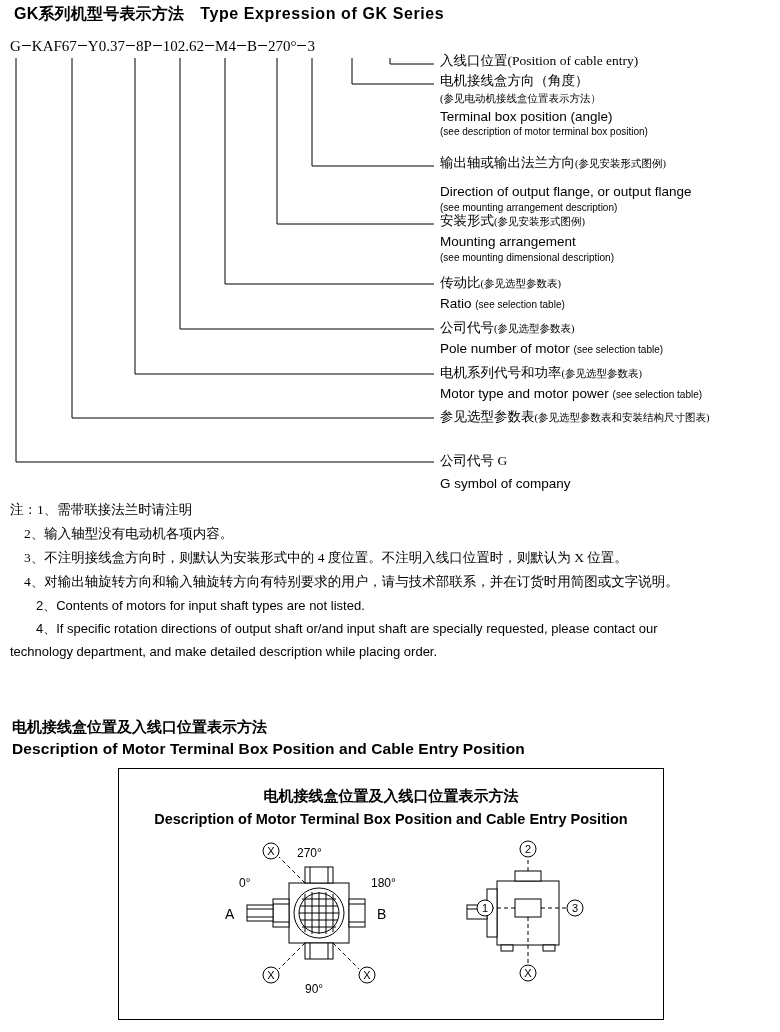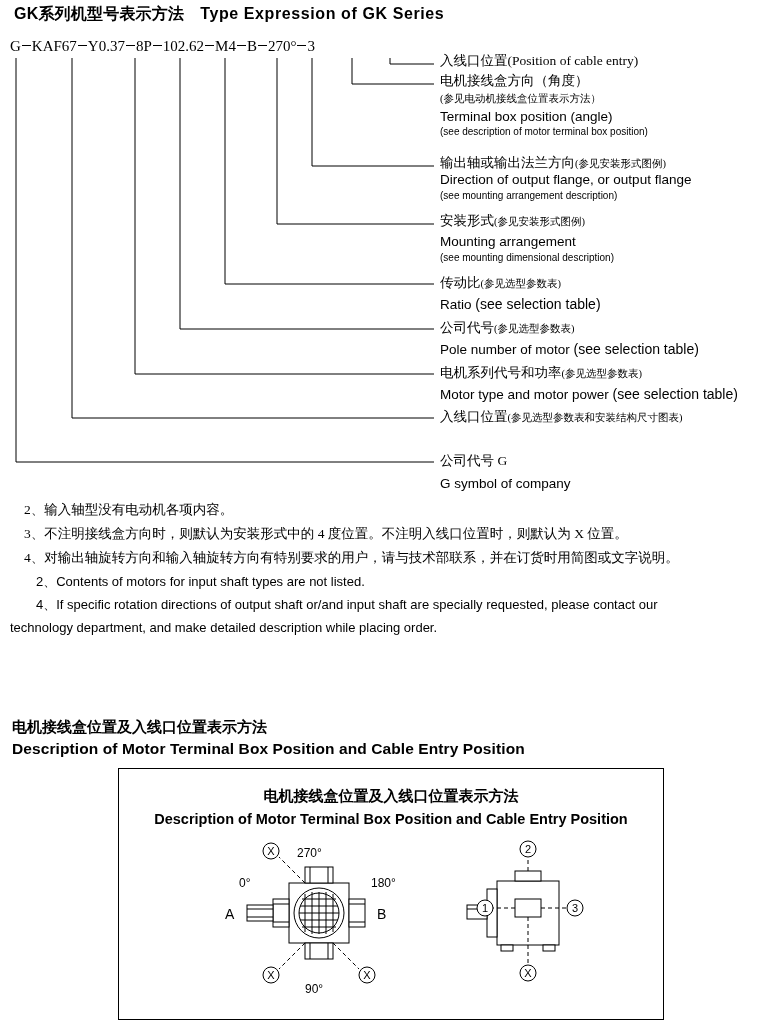--- a/index.html
+++ b/index.html
@@ -44,21 +44,21 @@
 
   
   .leaders { position: absolute; left: 0; top: 0; width: 780px; height: 1032px; pointer-events: none; }
 
   
   .legend { position: absolute; left: 440px; top: 52px; width: 336px; }
   .entry { position: absolute; left: 0; white-space: nowrap; }
   .cn { font-family: "Liberation Serif", serif; font-size: 13.5px; }
   .cn .small { font-size: 10.5px; }
   .en2 { font-family: "Liberation Sans", sans-serif; font-size: 13.5px; }
-  .en2 .small { font-size: 14px; text-align: right; }
+  .en2 .small { font-size: 10px; text-align: right; }
   .note-sub { font-family: "Liberation Sans", sans-serif; font-size: 10px; }
   .cn-sub { font-family: "Liberation Serif", serif; font-size: 10.5px; }
 
   
   .notes { position: absolute; left: 10px; top: 498px; width: 760px; }
   .note-cn { font-family: "Liberation Serif", serif; font-size: 13.5px; line-height: 24px; }
   .note-en { font-family: "Liberation Sans", sans-serif; font-size: 13px; line-height: 23px; }
   .indent1 { padding-left: 14px; }
   .indent2 { padding-left: 26px; }
 
@@ -141,21 +141,21 @@
 
     <div class="entry" style="top:20px;">
       <div class="cn">电机接线盒方向（角度）</div>
       <div class="cn-sub" style="margin-top:2px;">(参见电动机接线盒位置表示方法）</div>
       <div class="en2" style="margin-top:3px;">Terminal box position (angle)</div>
       <div class="note-sub" style="margin-top:2px;">(see description of motor terminal box position)</div>
     </div>
 
     <div class="entry" style="top:102px;">
       <div class="cn"><span>输出轴或输出法兰方向</span><span class="small">(参见安装形式图例)</span></div>
-      <div class="en2" style="margin-top:0;">Direction of output flange, or output flange</div>
+      <div class="en2" style="margin-top:12px;">Direction of output flange, or output flange</div>
       <div class="note-sub" style="margin-top:3px;">(see mounting arrangement description)</div>
     </div>
 
     <div class="entry" style="top:160px;">
       <div class="cn"><span>安装形式</span><span class="small">(参见安装形式图例)</span></div>
       <div class="en2" style="margin-top:4px;">Mounting arrangement</div>
       <div class="note-sub" style="margin-top:3px;">(see mounting dimensional description)</div>
     </div>
 
     <div class="entry" style="top:222px;">
@@ -167,31 +167,32 @@
       <div class="cn"><span>公司代号</span><span class="small">(参见选型参数表)</span></div>
       <div class="en2" style="margin-top:4px;"><span>Pole number of motor</span> <span class="small">(see selection table)</span></div>
     </div>
 
     <div class="entry" style="top:312px;">
       <div class="cn"><span>电机系列代号和功率</span><span class="small">(参见选型参数表)</span></div>
       <div class="en2" style="margin-top:4px;"><span>Motor type and motor power</span> <span class="small">(see selection table)</span></div>
     </div>
 
     <div class="entry" style="top:356px;">
-      <div class="cn"><span>入线口位置</span><span class="small">(参见选型参数表和安装结构尺寸图表)</span></div>
+      <div class="cn"><span>参见选型参数表</span><span class="small">(参见选型参数表和安装结构尺寸图表)</span></div>
     </div>
 
     <div class="entry" style="top:400px;">
       <div class="cn">公司代号 G</div>
       <div class="en2" style="margin-top:6px;">G symbol of company</div>
     </div>
 
   </div>
 
   <div class="notes">
+    <div class="note-cn">注：1、需带联接法兰时请注明</div>
     <div class="note-cn indent1">2、输入轴型没有电动机各项内容。</div>
     <div class="note-cn indent1">3、不注明接线盒方向时，则默认为安装形式中的 4 度位置。不注明入线口位置时，则默认为 X 位置。</div>
     <div class="note-cn indent1">4、对输出轴旋转方向和输入轴旋转方向有特别要求的用户，请与技术部联系，并在订货时用简图或文字说明。</div>
     <div class="note-en indent2">2、Contents  of  motors  for  input  shaft  types  are  not  listed.</div>
     <div class="note-en indent2">4、If  specific  rotation  directions  of  output  shaft  or/and  input  shaft  are  specially  requested,  please  contact  our</div>
     <div class="note-en">technology  department,  and  make  detailed  description  while  placing  order.</div>
   </div>
 
   <div class="sec-head-cn">电机接线盒位置及入线口位置表示方法</div>
   <div class="sec-head-en">Description of Motor Terminal Box Position and Cable Entry Position</div>

